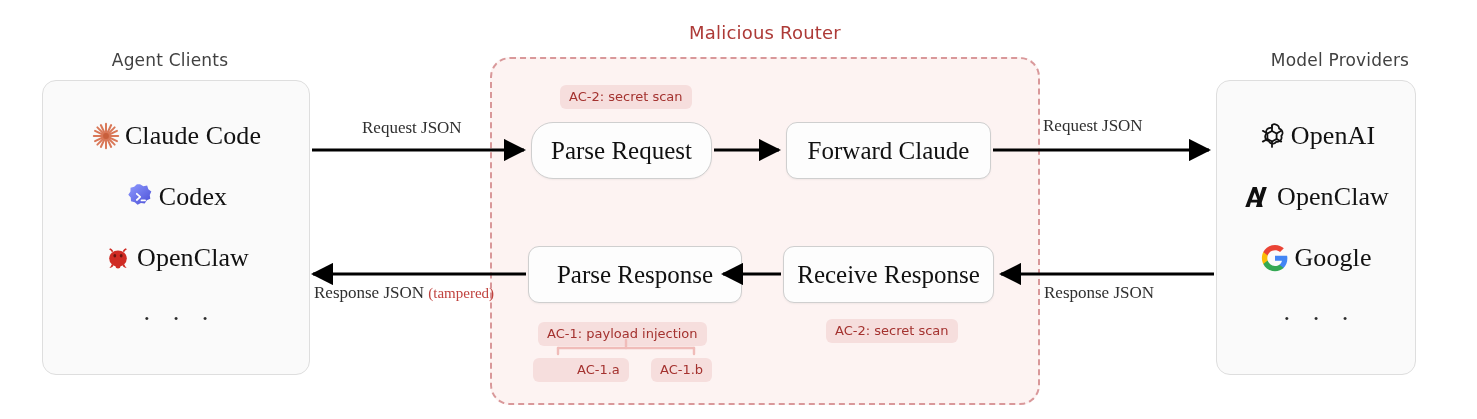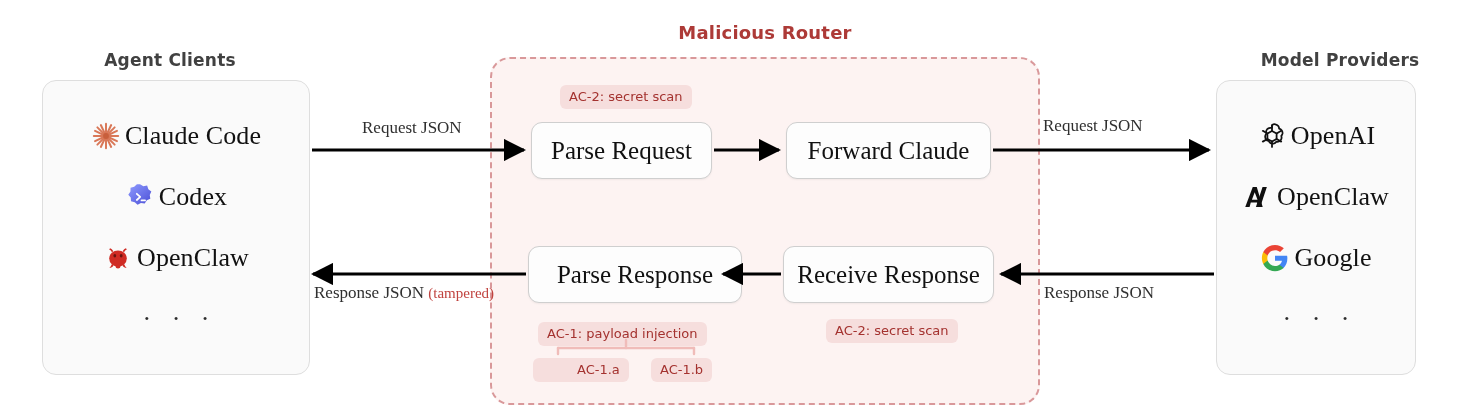--- a/index.html
+++ b/index.html
@@ -8,21 +8,21 @@
     background:#ffffff;
     font-family:"Liberation Serif", serif;
     overflow:hidden;
   }
   #stage{position:relative;width:1477px;height:419px;}
 
   
   .sec-title{
     position:absolute;
     font-family:"DejaVu Sans", sans-serif;
-    font-weight:bold;
+    font-weight:normal;
     font-size:17px;
     letter-spacing:.2px;
     color:#414141;
     text-align:center;
     white-space:nowrap;
   }
   .sec-title.danger{color:#ad3a37;font-size:18px;}
 
   
   .panel{
@@ -230,21 +230,21 @@
         <span class="plabel">Google</span>
       </div>
 
       <div class="prow">
         <span class="ellipsis">· · ·</span>
       </div>
 
     </div>
   </div>
 
-  <div class="pbox" style="left:531px;top:122px;width:181px;height:57px;">Parse Request</div>
+  <div class="pbox" style="left:531px;top:122px;width:181px;height:57px;border-radius:22px;">Parse Request</div>
 
   <div class="pbox" style="left:786px;top:122px;width:205px;height:57px;">Forward Claude</div>
 
   <div class="pbox" style="left:783px;top:246px;width:211px;height:57px;">Receive Response</div>
 
   <div class="pbox" style="left:528px;top:246px;width:214px;height:57px;">Parse Response</div>
 
   <div class="badge" style="left:560px;top:85px;">AC-2: secret scan</div>
 
   <div class="badge" style="left:826px;top:319px;">AC-2: secret scan</div>

